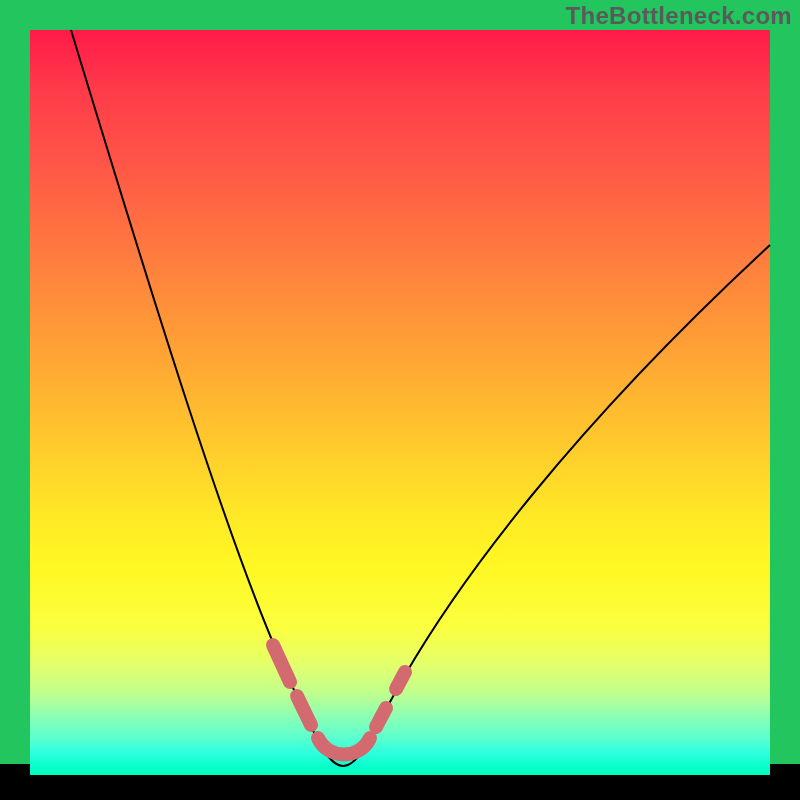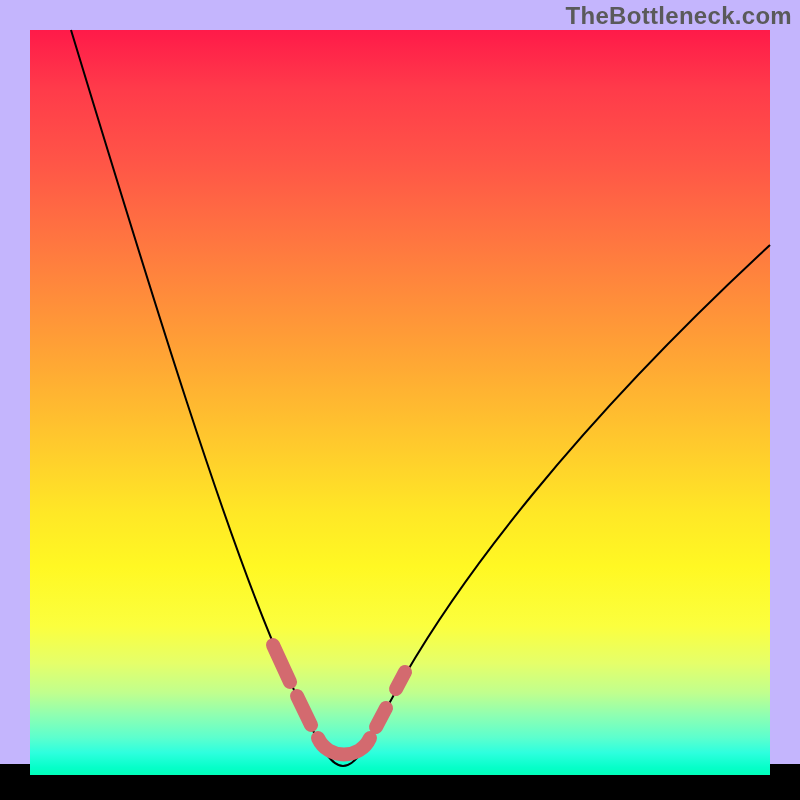--- a/index.html
+++ b/index.html
@@ -10,21 +10,21 @@
     overflow: hidden;
     background: #000;
     font-family: Arial, Helvetica, sans-serif;
   }
   .frame {
     position: absolute;
     left: 0;
     top: 0;
     width: 800px;
     height: 764px;
-    background: #c4b5fd;
+    background: #22c55e;
   }
   .plot {
     position: absolute;
     left: 30px;
     top: 30px;
     width: 740px;
     height: 745px;
     background: linear-gradient(to bottom,
       #ff1a49 0%,
       #ff3b4a 8%,

